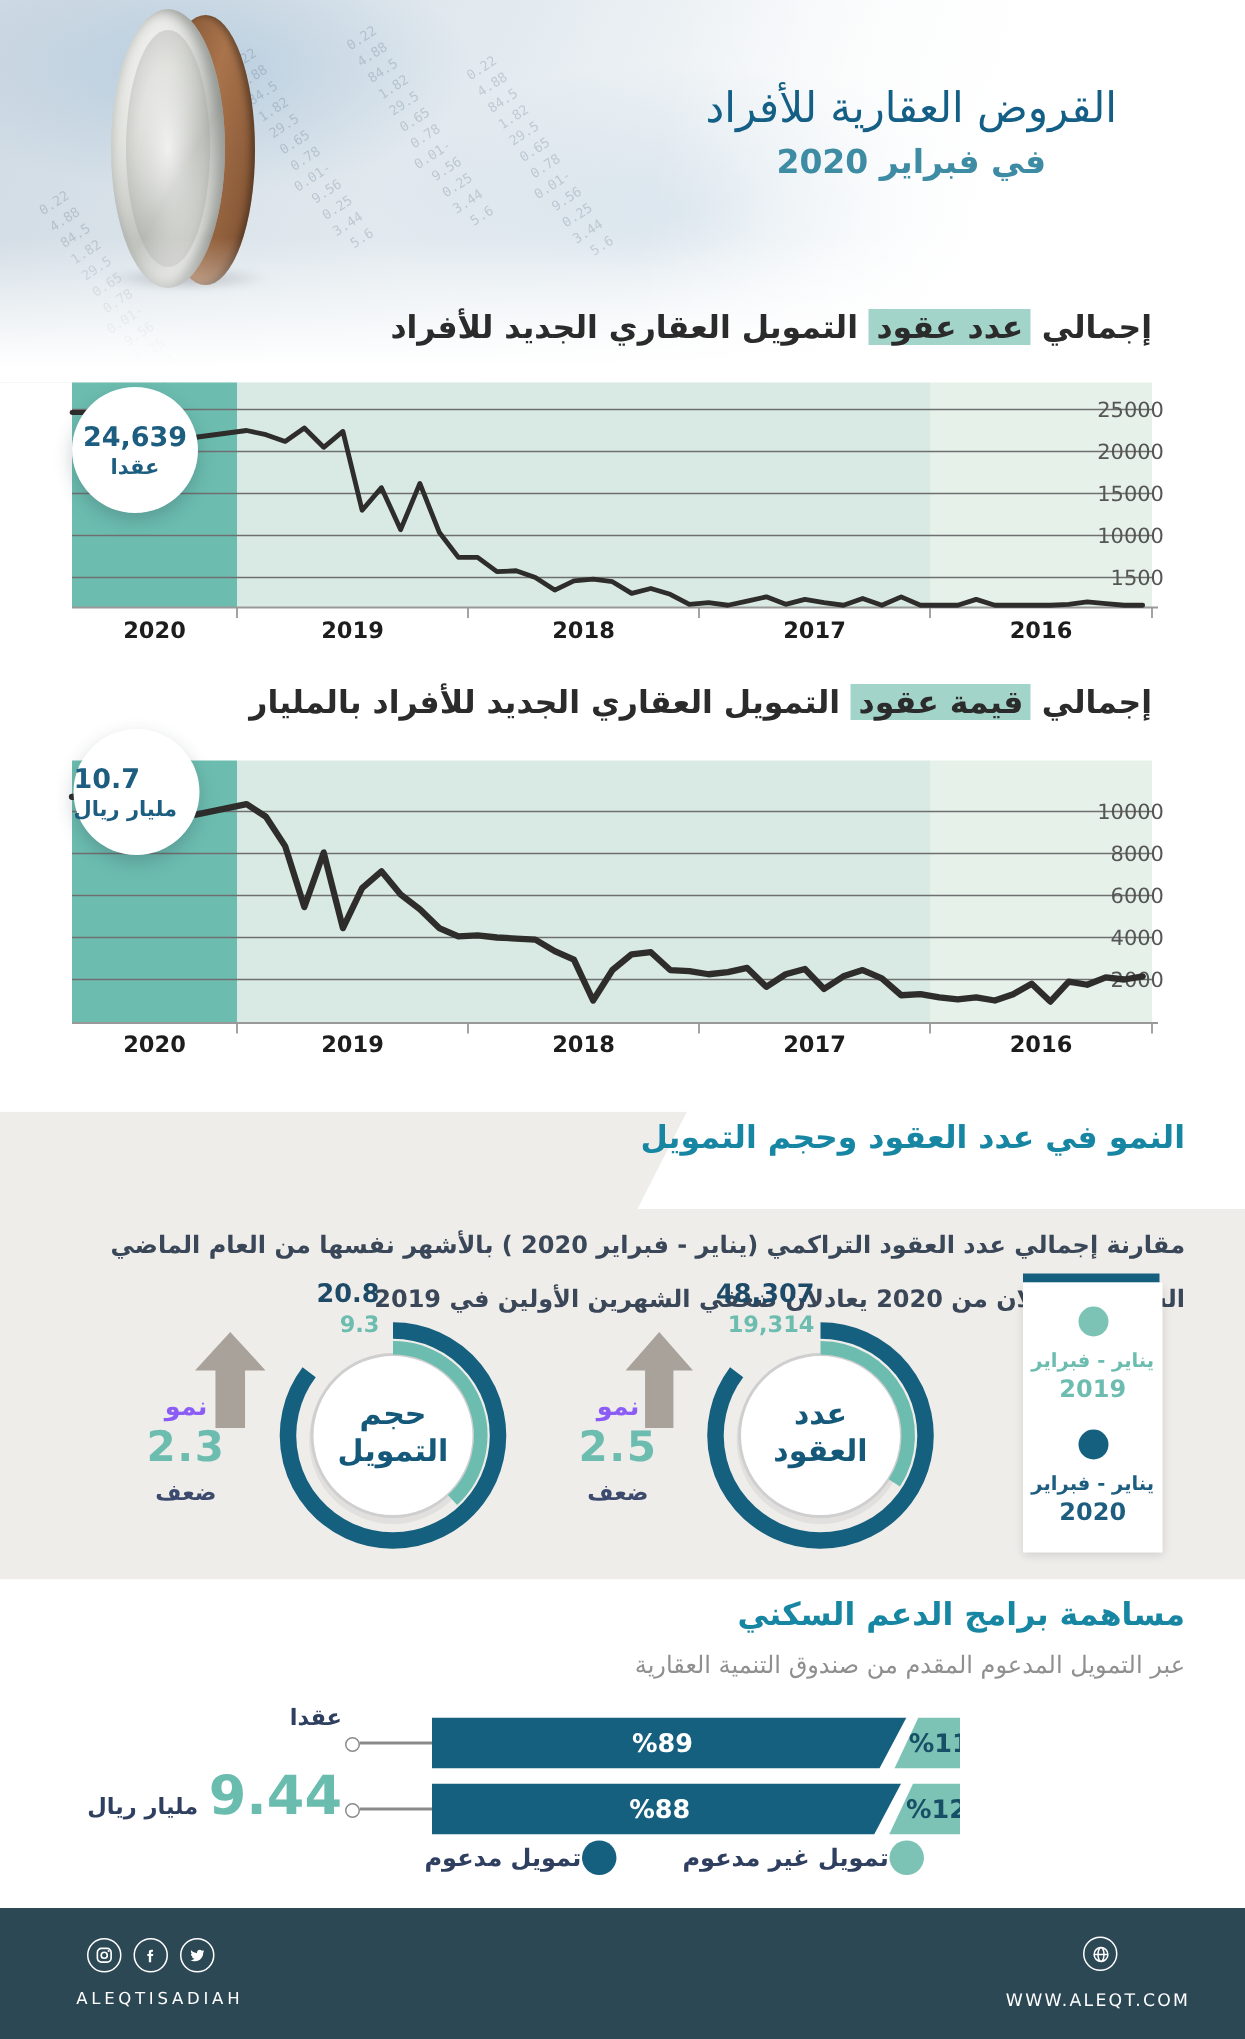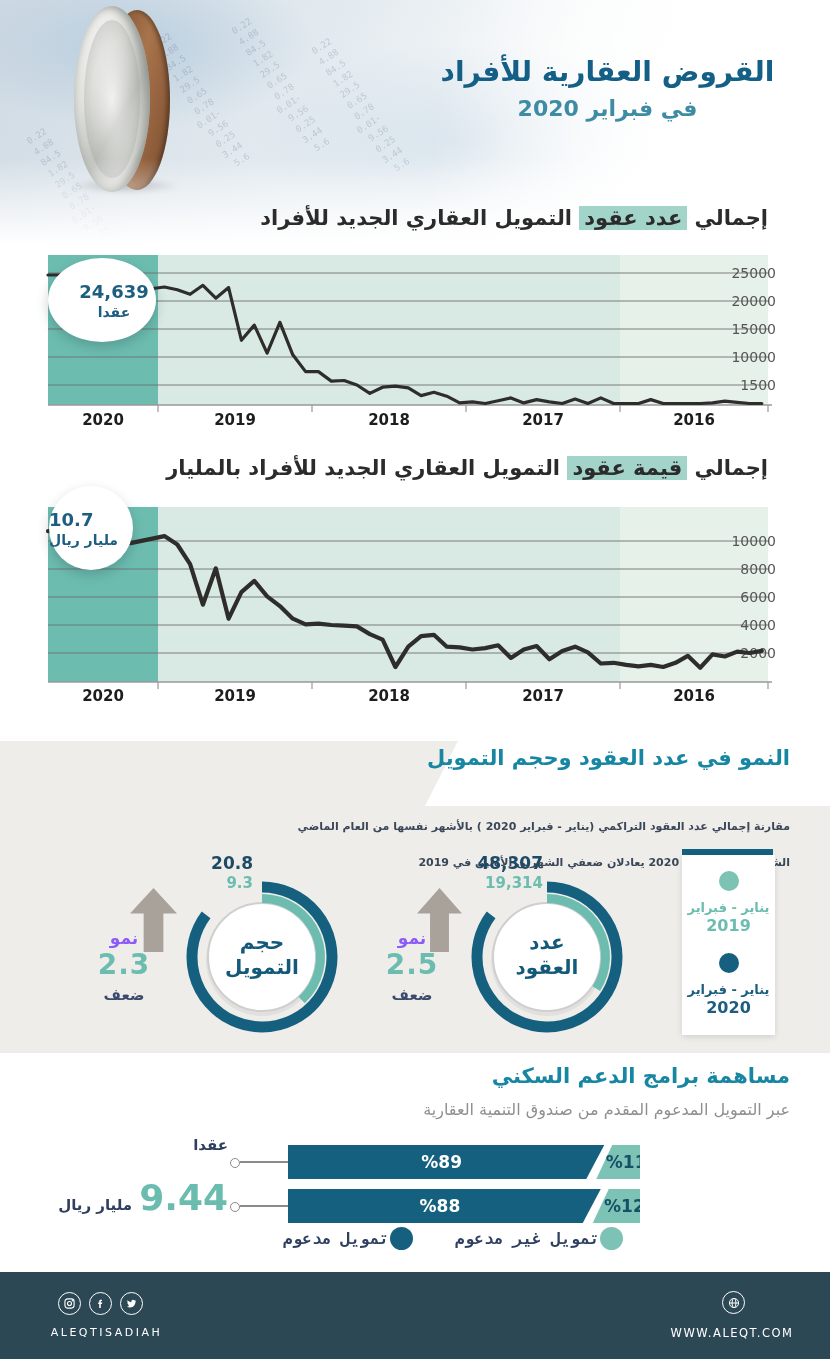--- a/index.html
+++ b/index.html
@@ -24,38 +24,38 @@
       background:linear-gradient(105deg,#7d5132 10%,#a9744c 45%,#8a5a38 80%);
       box-shadow:inset -3px 0 4px rgba(0,0,0,.35);}
   .coin-face{left:74px;top:6px;width:76px;height:186px;border-radius:50%;
       background:linear-gradient(120deg,#fafaf8 5%,#e3e4e0 35%,#c2c4bf 60%,#dfe0dc 80%,#aeb0ab 100%);
       box-shadow:inset 0 0 10px rgba(120,125,120,.5), inset -6px 0 8px rgba(110,115,110,.45);}
   .coin-face::before{content:"";position:absolute;inset:14px 10px;border-radius:50%;
       background:radial-gradient(closest-side,rgba(255,255,255,.7),rgba(200,202,198,.15) 70%,rgba(150,152,148,.3));}
 
   
   .main-title{top:54px;right:50px;width:345px;text-align:center;}
-  .main-title .t1{font-size:28px;font-weight:bold;color:#145f86;line-height:36px;}
+  .main-title .t1{font-size:28px;font-weight:normal;color:#145f86;line-height:36px;}
   .main-title .t2{font-size:22px;font-weight:bold;color:#3e8ba4;line-height:30px;margin-top:4px;}
 
   .chart-title{font-size:21px;font-weight:bold;color:#2b2b2b;}
   .chart-title .hl{background:#a3d4c9;padding:0 5px;}
 
   
   .badge{width:84px;height:84px;border-radius:50%;background:#fff;
      box-shadow:0 5px 12px rgba(40,60,70,.25);display:flex;flex-direction:column;
      align-items:center;justify-content:center;z-index:5;}
   .badge .bv{font-size:18px;font-weight:bold;color:#1d5e80;}
   .badge .bu{font-size:14px;font-weight:bold;color:#1d5e80;margin-top:2px;}
 
   
   .gray-section{left:0;top:741px;width:830px;height:312px;background:#efedea;
      clip-path:polygon(0 0,458px 0,425px 65px,830px 65px,830px 312px,0 312px);}
   .growth-title{top:746px;right:40px;font-size:21px;font-weight:bold;color:#1786a3;}
-  .growth-line{right:40px;font-size:11px;font-weight:bold;color:#3a4758;}
+  .growth-line{right:40px;font-size:16px;font-weight:bold;color:#3a4758;}
 
   .metric-word{font-size:17px;font-weight:bold;color:#8b5cf6;text-align:center;}
   .metric-mult{font-size:28px;font-weight:bold;color:#6cbdb0;text-align:center;letter-spacing:1px;}
   .metric-fold{font-size:15px;font-weight:bold;color:#3c4a6e;text-align:center;}
   .g-arrow{background:#a9a29b;
      clip-path:polygon(50% 0%,100% 40%,71% 40%,71% 100%,29% 100%,29% 40%,0% 40%);}
 
   .donut-label{width:140px;text-align:center;font-size:20px;font-weight:bold;color:#14587a;line-height:25px;z-index:4;}
   .dv-dark{font-size:17px;font-weight:bold;color:#1d4a66;text-align:left;}
   .dv-teal{font-size:15px;font-weight:bold;color:#6cbdb0;text-align:left;}
@@ -67,21 +67,21 @@
   .lg-label{width:100%;text-align:center;font-size:13px;font-weight:bold;line-height:18px;}
 
   
   .support-title{top:1064px;right:40px;font-size:21px;font-weight:bold;color:#1786a3;}
   .support-sub{top:1100px;right:40px;font-size:16px;color:#8f8f8f;}
   .row-value{display:flex;direction:ltr;justify-content:flex-end;align-items:baseline;gap:7px;width:190px;}
   .row-value .num{font-size:36px;font-weight:bold;color:#6abcae;line-height:36px;}
   .row-value .unit{font-size:15px;font-weight:bold;color:#2e3f5f;}
   .leader-dot{width:8px;height:8px;border-radius:50%;border:1.5px solid #8a8a8a;background:#fff;}
   .leader-line{height:1.5px;background:#8a8a8a;}
-  .s-legend{display:flex;direction:ltr;align-items:center;gap:1px;font-family:Liberation Mono, monospace;}
+  .s-legend{display:flex;direction:ltr;align-items:center;gap:1px;}
   .s-legend .lab{font-size:16px;font-weight:bold;color:#2e3f5f;}
   .s-legend .dot{width:23px;height:23px;border-radius:50%;}
 
   
   .footer{left:0;top:1272px;width:830px;height:87px;background:#2d4855;}
   .social{left:58px;top:1292px;display:flex;gap:8px;direction:ltr;}
   .icon-circle{width:21px;height:21px;border:1.5px solid #fff;border-radius:50%;
      display:flex;align-items:center;justify-content:center;}
   .footer-handle{left:34px;top:1326px;width:145px;text-align:center;color:#fff;
      font-size:11px;letter-spacing:2.5px;}
@@ -179,21 +179,21 @@
       <line x1="466" y1="152" x2="466" y2="159" stroke="#999" stroke-width="1.2"></line>
       <line x1="620" y1="152" x2="620" y2="159" stroke="#999" stroke-width="1.2"></line>
       <line x1="768" y1="152" x2="768" y2="159" stroke="#999" stroke-width="1.2"></line>
       <text x="103" y="172" font-size="15" font-weight="bold" fill="#1d1d1d" text-anchor="middle">2020</text>
       <text x="235" y="172" font-size="15" font-weight="bold" fill="#1d1d1d" text-anchor="middle">2019</text>
       <text x="389" y="172" font-size="15" font-weight="bold" fill="#1d1d1d" text-anchor="middle">2018</text>
       <text x="543" y="172" font-size="15" font-weight="bold" fill="#1d1d1d" text-anchor="middle">2017</text>
       <text x="694" y="172" font-size="15" font-weight="bold" fill="#1d1d1d" text-anchor="middle">2016</text>
       <polyline points="761.8,150.5 749.5,150.5 737.2,149.4 724.8,148.2 712.5,149.9 700.2,150.5 687.8,150.5 675.5,150.5 663.2,150.5 650.8,146.6 638.5,150.5 626.2,150.5 613.6,150.5 600.8,144.9 587.9,150.5 575.1,146.0 562.3,150.5 549.4,148.8 536.6,146.6 523.8,149.9 510.9,144.9 498.1,147.7 485.3,150.5 472.4,148.8 459.6,149.9 446.8,143.2 433.9,139.3 421.1,142.6 408.3,134.8 395.4,133.1 382.6,134.2 369.8,140.4 356.9,132.0 344.1,127.5 331.3,128.1 318.4,118.6 305.6,118.6 292.8,101.8 279.9,69.3 267.1,100.1 254.3,72.1 241.4,87.2 228.6,34.6 215.8,45.2 202.9,32.3 190.1,41.3 177.3,36.8 164.4,34.0 130.5,38.5 75.5,22.0 48,22.0" fill="none" stroke="#2e2d2c" stroke-width="3.2" stroke-linejoin="round" stroke-linecap="round"></polyline>
     </svg>
-  <div class="abs badge" style="left:48px;top:258px;padding-left:24px;">
+  <div class="abs badge" style="left:48px;top:258px;">
     <div class="bv">24,639</div>
     <div class="bu">عقدا</div>
   </div>
 
   <div class="abs chart-title" style="top:456px;right:62px;">
     <span>إجمالي </span><span class="hl">قيمة عقود</span><span> التمويل العقاري الجديد للأفراد بالمليار</span>
   </div>
   <svg id="chart2-svg" class="abs" style="left:0;top:505px;" width="830" height="200">
       <rect x="48" y="2" width="110" height="175" fill="#6cbdb0"></rect>
       <rect x="158" y="2" width="462" height="175" fill="#d8eae3"></rect>

